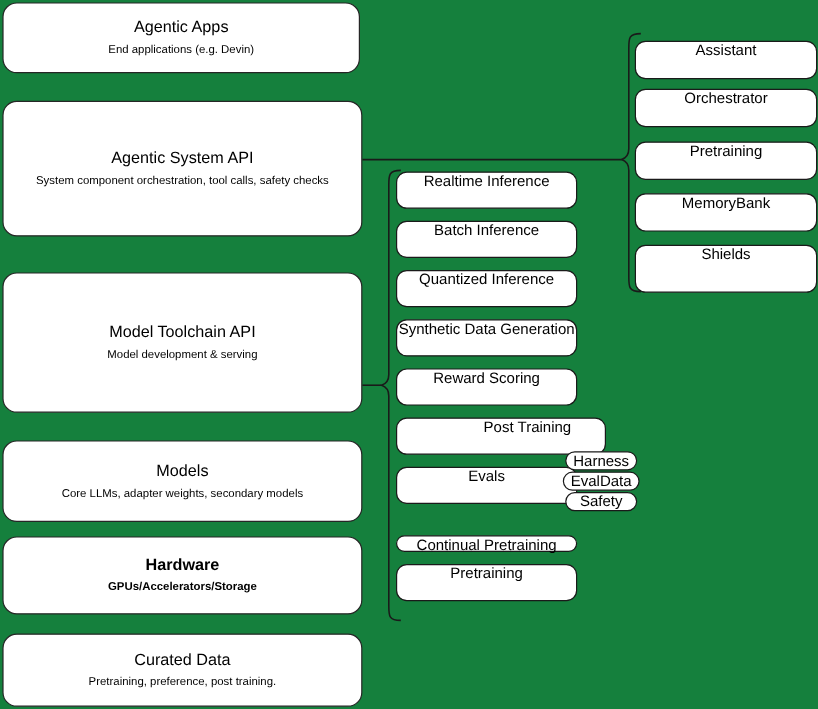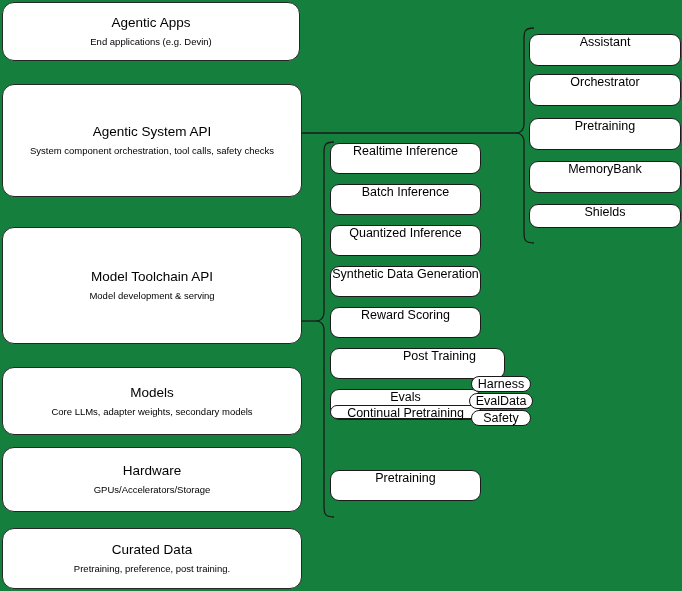--- a/index.html
+++ b/index.html
@@ -119,21 +119,21 @@
     </div>
   </div>
 
   <div class="rbox layer-box" style="left:2px; top:367px; width:300px; height:68px;">
     <div class="inner">
       <span class="layer-title">Models</span>
       <span class="layer-sub">Core LLMs, adapter weights, secondary models</span>
     </div>
   </div>
 
-  <div class="rbox layer-box" style="left:2px; top:447px; width:300px; height:65px;">
+  <div class="rbox layer-box" style="left:2px; top:447px; width:300px; height:65px;font-weight:bold;">
     <div class="inner">
       <span class="layer-title">Hardware</span>
       <span class="layer-sub">GPUs/Accelerators/Storage</span>
     </div>
   </div>
 
   <div class="rbox layer-box" style="left:2px; top:528px; width:300px; height:61px;">
     <div class="inner">
       <span class="layer-title">Curated Data</span>
       <span class="layer-sub">Pretraining, preference, post training.</span>
@@ -177,21 +177,21 @@
   </div>
   <div class="cap-box" style="left:330px; top:307px; width:151px; height:31px;">
     <span>Reward Scoring</span>
   </div>
   <div class="cap-box" style="left:330px; top:348px; width:175px; height:31px;padding-left:44px;">
     <span>Post Training</span>
   </div>
   <div class="cap-box" style="left:330px; top:389px; width:151px; height:31px;">
     <span>Evals</span>
   </div>
-  <div class="cap-box" style="left:330px; top:405px; width:151px; height:14px;">
+  <div class="cap-box" style="left:330px; top:446px; width:151px; height:14px;">
     <span>Continual Pretraining</span>
   </div>
   <div class="cap-box" style="left:330px; top:470px; width:151px; height:31px;">
     <span>Pretraining</span>
   </div>
 
   <div class="pill" style="left:471px; top:376px; width:60px; height:16px;">
     <span>Harness</span>
   </div>
   <div class="pill" style="left:469px; top:393px; width:64px; height:16px;">
@@ -206,17 +206,17 @@
   </div>
   <div class="cap-box" style="left:529px; top:74px; width:152px; height:32px;">
     <span>Orchestrator</span>
   </div>
   <div class="cap-box" style="left:529px; top:118px; width:152px; height:32px;">
     <span>Pretraining</span>
   </div>
   <div class="cap-box" style="left:529px; top:161px; width:152px; height:32px;">
     <span>MemoryBank</span>
   </div>
-  <div class="cap-box" style="left:529px; top:204px; width:152px; height:24px;">
+  <div class="cap-box" style="left:529px; top:204px; width:152px; height:40px;">
     <span>Shields</span>
   </div>
 
 </div>
 
 </body></html>

